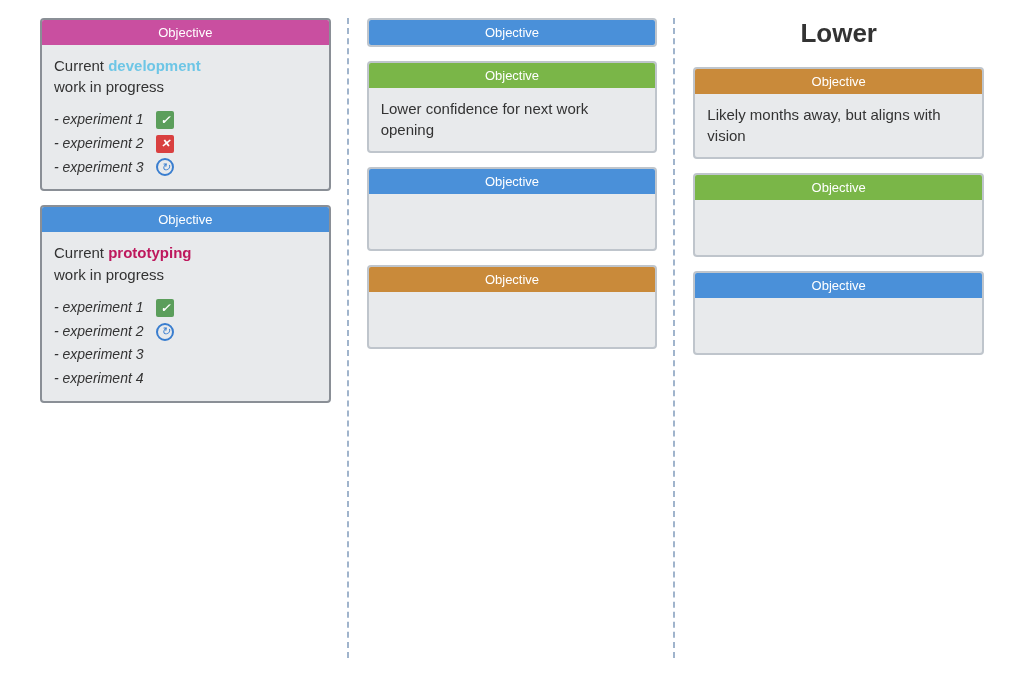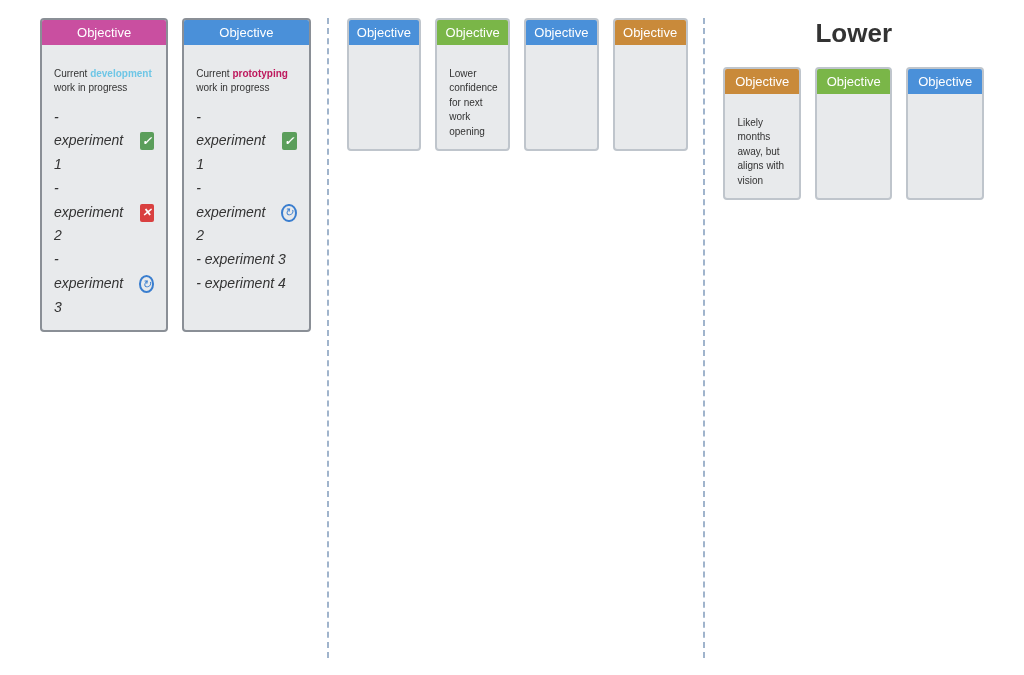--- a/index.html
+++ b/index.html
@@ -38,21 +38,21 @@
     .col-title {
       font-size: 26px;
       font-weight: 600;
       color: #333;
       margin-bottom: 18px;
       text-align: center;
       width: 100%;
     }
     .cards-area {
       display: flex;
-      flex-direction: row;
+      flex-direction: column;
       gap: 14px;
       width: 100%;
       justify-content: center;
     }
     
     .card {
       background: #e8eaec;
       border: 2px solid #bfc5cc;
       border-radius: 4px;
       overflow: hidden;
@@ -66,24 +66,23 @@
       text-align: center;
       color: #fff;
       font-size: 13px;
       font-weight: 500;
       padding: 5px 8px;
     }
     .card-body {
       padding: 10px 12px;
     }
     .card-body-text {
-      font-size: 10px;
+      font-size: 15px;
       color: #333;
       line-height: 1.45;
-      margin-top: 12px;
     }
     .card-body-text .highlight-development {
       color: #6ec6e6;
       font-weight: 600;
     }
     .card-body-text .highlight-prototyping {
       color: #be185d;
       font-weight: 700;
     }
     .experiments {

